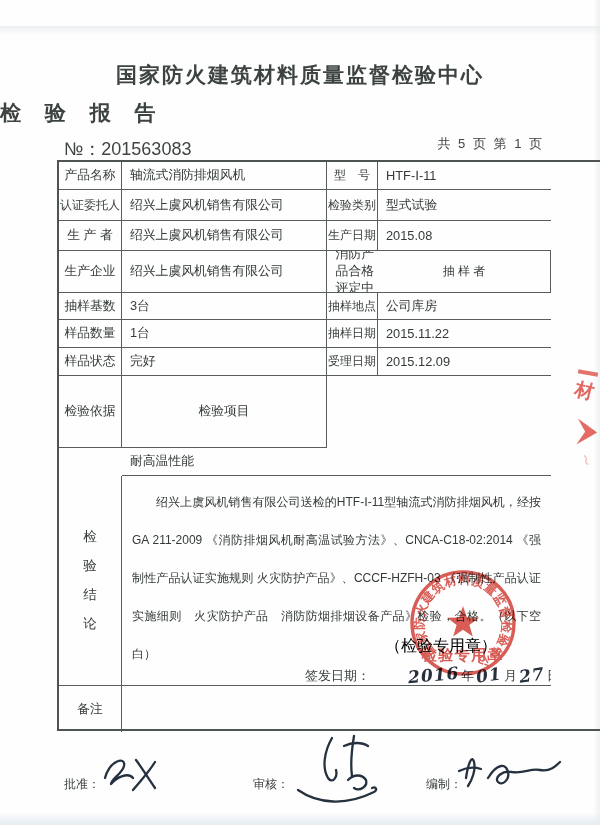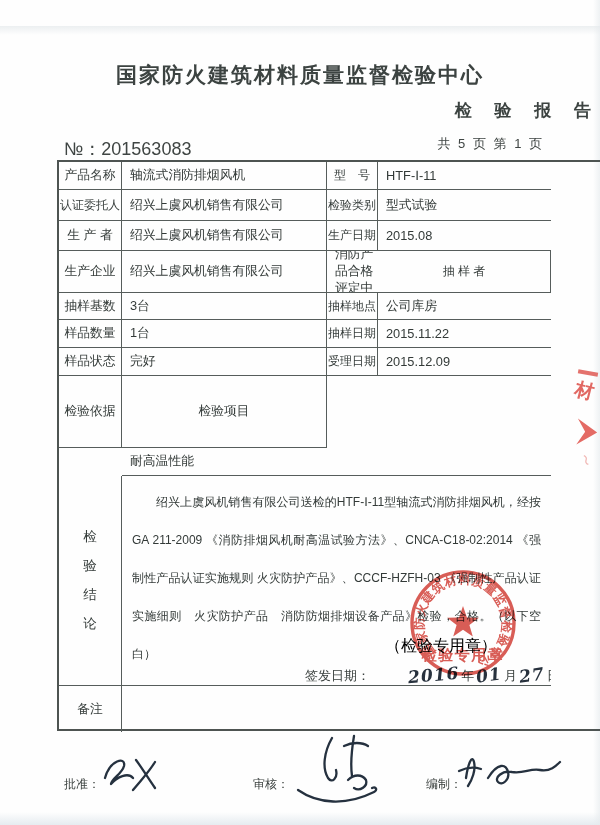--- a/index.html
+++ b/index.html
@@ -17,35 +17,35 @@
   .scan-top { position:absolute; top:26px; left:0; right:0; height:9px;
     background:linear-gradient(180deg,#dde3e6,rgba(255,255,255,0)); opacity:.55; }
   .scan-bottom { position:absolute; bottom:0; left:0; right:0; height:13px;
     background:linear-gradient(0deg,#dfe7ec,rgba(255,255,255,0)); opacity:.8; }
   .scan-right { position:absolute; top:0; right:0; bottom:0; width:7px;
     background:linear-gradient(270deg,#e4e9ec,rgba(255,255,255,0)); opacity:.6; }
 
   .org-title { position:absolute; top:61px; left:0; width:100%;
     text-align:center; font-size:21px; font-weight:bold; letter-spacing:2px; color:#3c4341; }
   .doc-title { position:absolute; top:99px; left:0; width:100%;
-    text-align:right; font-size:17px; font-weight:bold; letter-spacing:9px; color:#3c4341; }
+    text-align:left; font-size:21px; font-weight:bold; letter-spacing:9px; color:#3c4341; }
   .no-line { position:absolute; top:137px; left:64px; font-size:18px; color:#3f4543; }
   .page-info { position:absolute; top:135px; right:56px; font-size:13px; letter-spacing:2px; color:#3f4543; }
 
   .report-table { position:absolute; left:57px; top:160px; width:584px; height:571px;
     display:grid;
     grid-template-columns:63px 205px 51px 173px;
     grid-template-rows:28px 31px 30px 42px 27px 28px 28px 72px 28px 210px 46px;
     border:2px solid #4e5452; background:transparent; }
   .cell { border-right:1px solid #565d5b; border-bottom:1px solid #565d5b;
     display:flex; align-items:center; font-size:12.8px; color:#333a38; overflow:hidden; }
   .cell.lbl { justify-content:center; text-align:center; padding:0 1px; color:#363d3b; }
   .cell.lbl-sm { font-size:12px; letter-spacing:0; }
   .cell.val { padding-left:8px; padding-right:4px; }
-  .cell.last-col { border-right:none; }
+  .cell.last-col { border-right:none;text-align:right; }
   .cell.span3 { grid-column:2 / 5; border-right:none; }
   .cell.last-row { border-bottom:none; }
   .cell.multiline { align-items:flex-start; padding:5px 8px; line-height:17.5px;
     white-space:pre-line; font-size:12.4px; }
   .concl-label { flex-direction:column; justify-content:center; gap:11px; font-size:13.5px; }
   .concl-cell { position:relative; display:block; }
   .concl-text { margin:7px 10px 0 10px; text-indent:2em; line-height:38px;
     font-size:12px; text-align:justify; color:#333a38; }
   .seal-note { position:absolute; left:263px; top:160px; font-size:16px; color:#000000; }
   .issue-line { position:absolute; left:183px; top:188px; font-size:13px; color:#3a403e; white-space:nowrap; }

